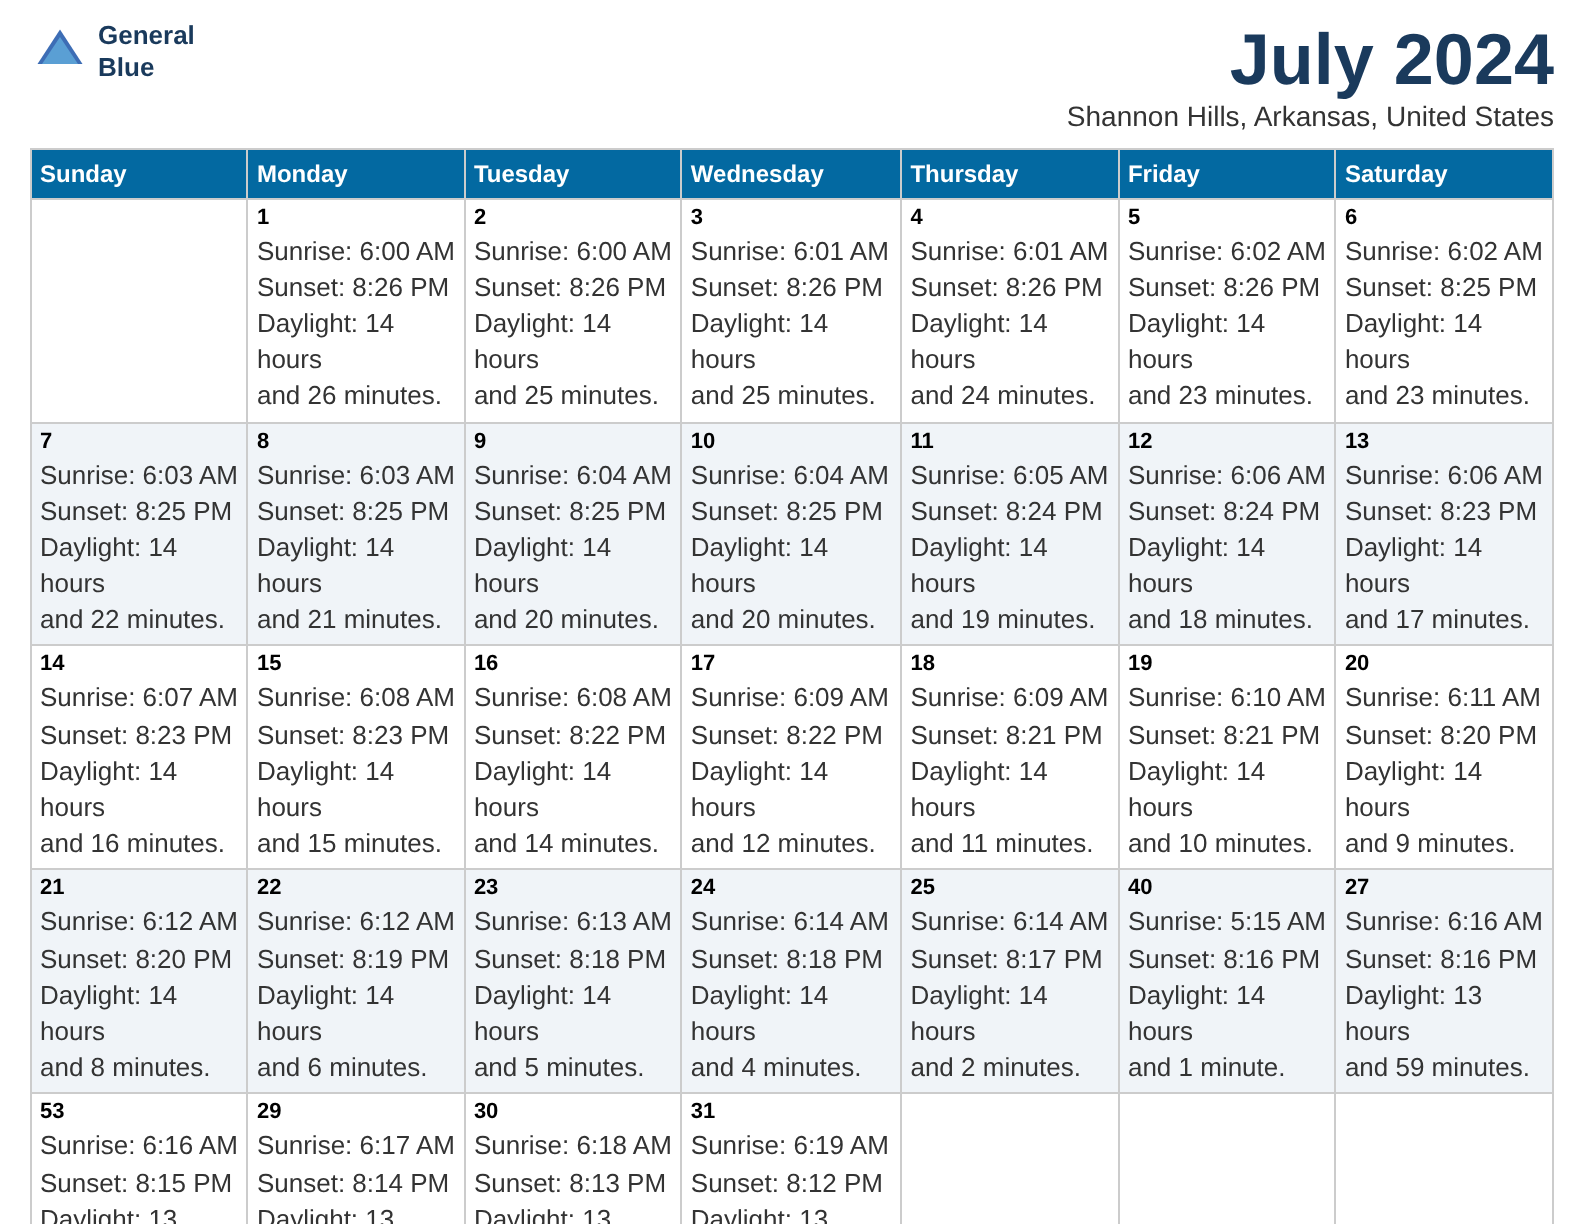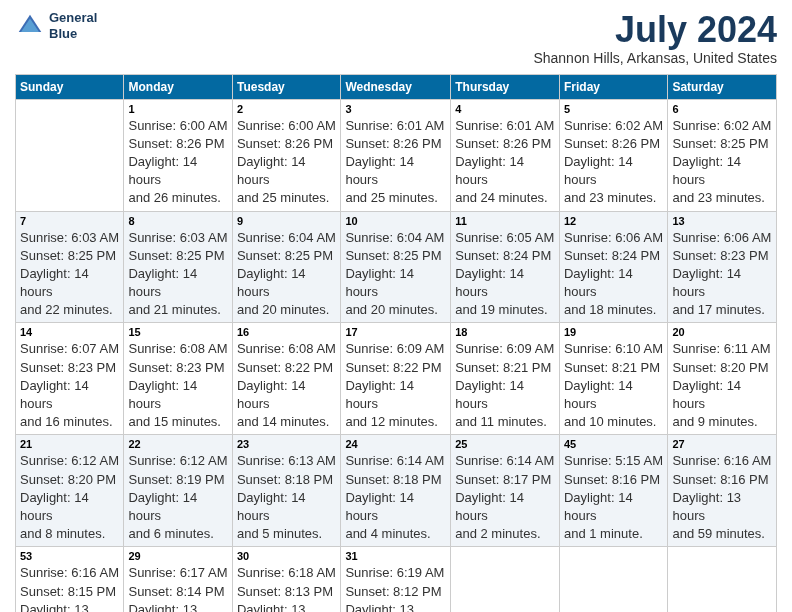--- a/index.html
+++ b/index.html
@@ -298,21 +298,21 @@
 and 4 minutes.</div>
           </td>
           <td>
             <div class="day-num">25</div>
             <div class="day-info" style="white-space: pre-line;">Sunrise: 6:14 AM
 Sunset: 8:17 PM
 Daylight: 14 hours
 and 2 minutes.</div>
           </td>
           <td>
-            <div class="day-num">45</div>
+            <div class="day-num">40</div>
             <div class="day-info" style="white-space: pre-line;">Sunrise: 5:15 AM
 Sunset: 8:16 PM
 Daylight: 14 hours
 and 1 minute.</div>
           </td>
           <td>
             <div class="day-num">27</div>
             <div class="day-info" style="white-space: pre-line;">Sunrise: 6:16 AM
 Sunset: 8:16 PM
 Daylight: 13 hours

